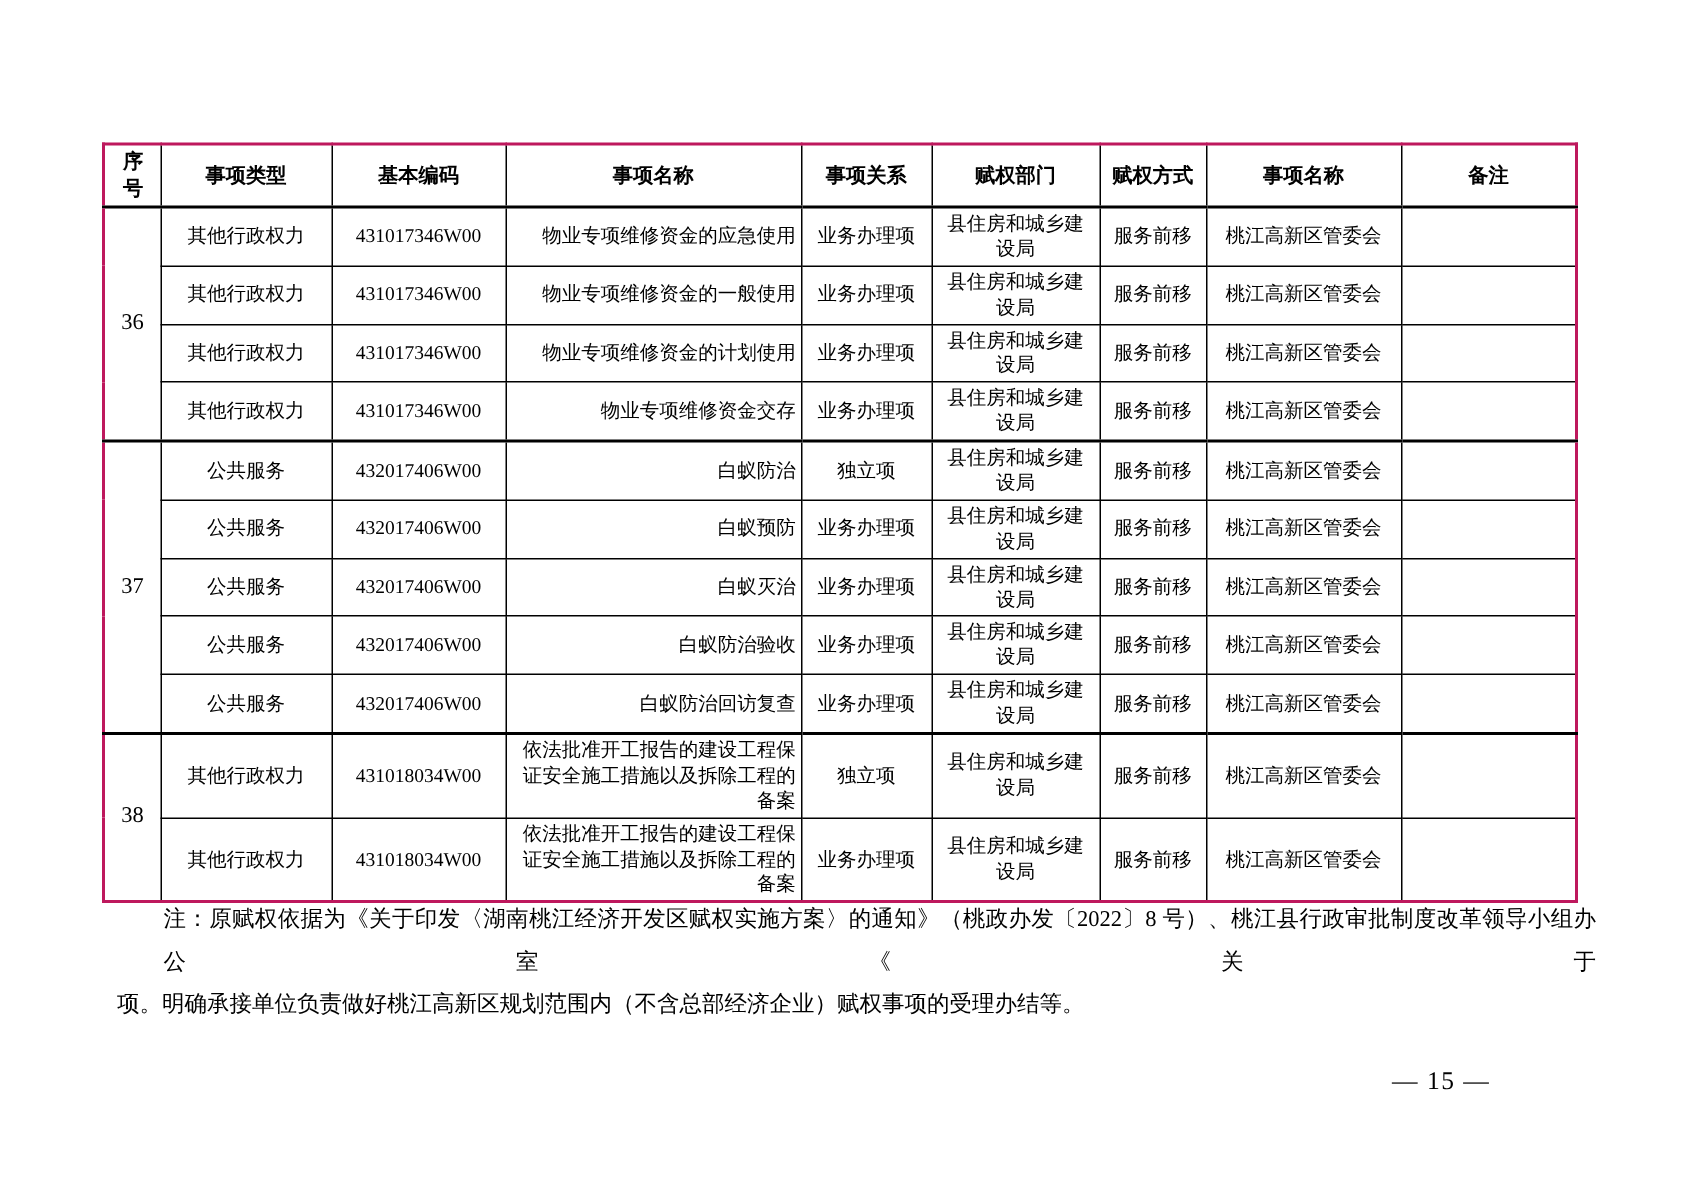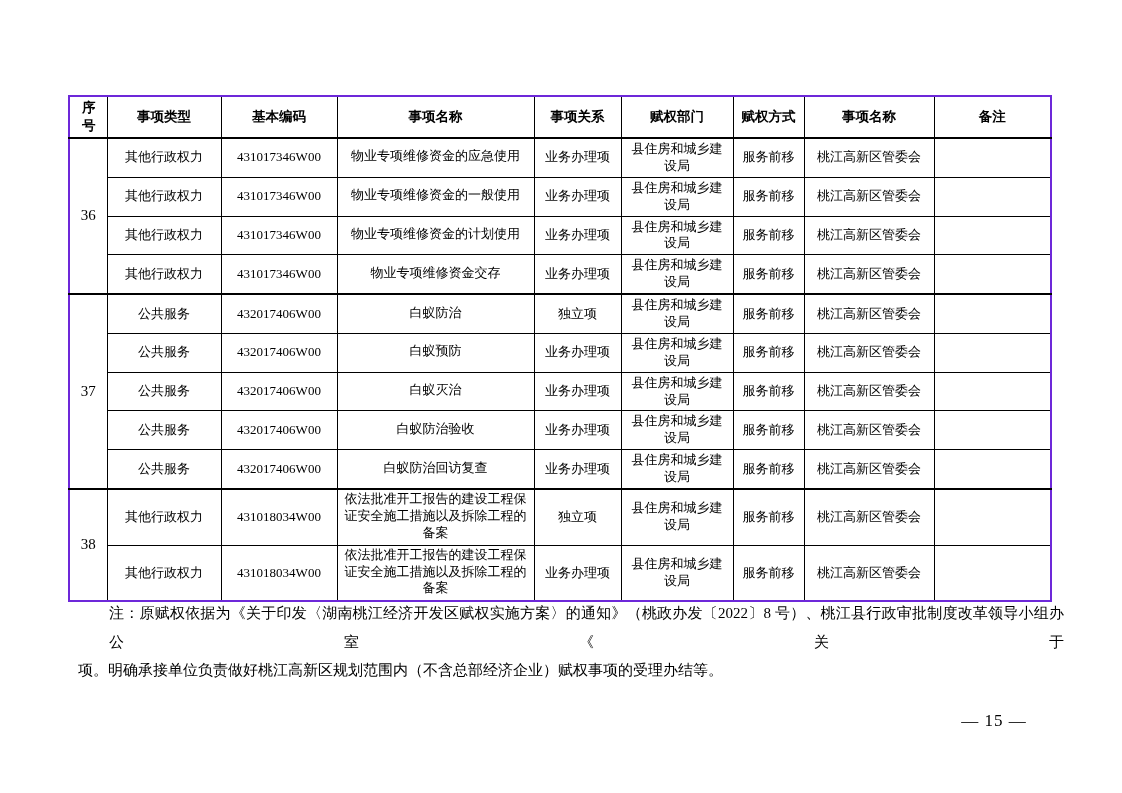--- a/index.html
+++ b/index.html
@@ -14,37 +14,37 @@
   }
 
   
   table.auth-table {
     position: absolute;
     left: 68px;
     top: 95px;
     width: 876px;
     border-collapse: collapse;
     table-layout: fixed;
-    border: 2px solid #6d28d9;
+    border: 2px solid #be185d;
   }
   .auth-table th, .auth-table td {
     border: 1px solid #000;
     font-size: 13px;
     line-height: 1.3;
     text-align: center;
     vertical-align: middle;
     padding: 2px 3px;
     overflow: hidden;
   }
   .auth-table thead tr { height: 42px; }
   .auth-table thead th { font-weight: bold; font-size: 13.5px; }
   .auth-table thead th.serial-h { padding: 0 12px; } 
   .auth-table tbody tr { height: 34px; }
   .auth-table tbody tr.group-start td { border-top: 2px solid #000; }
-  .auth-table td.name { text-align: center; text-align-last: auto; font-family: Liberation Mono, monospace; }
+  .auth-table td.name { text-align: right; text-align-last: auto; }
   .auth-table td.dept { padding: 2px 8px; } 
   .auth-table td.serial-cell { font-size: 15px; }
 
   
   .note {
     position: absolute;
     left: 78px;
     top: 551px;
     width: 986px;
     font-size: 15px;
@@ -58,21 +58,20 @@
   }
   .note .note-line.first { padding-left: 31px; }
   .note .note-line.last { text-align-last: left; }
 
   
   .page-number {
     position: absolute;
     top: 711px;
     left: 928px;
     width: 132px;
-    text-align: center;
     font-size: 17px;
     letter-spacing: 1px;
   }
 </style>
 </head>
 <body>
 
 <div class="page">
 
   <table class="auth-table">

